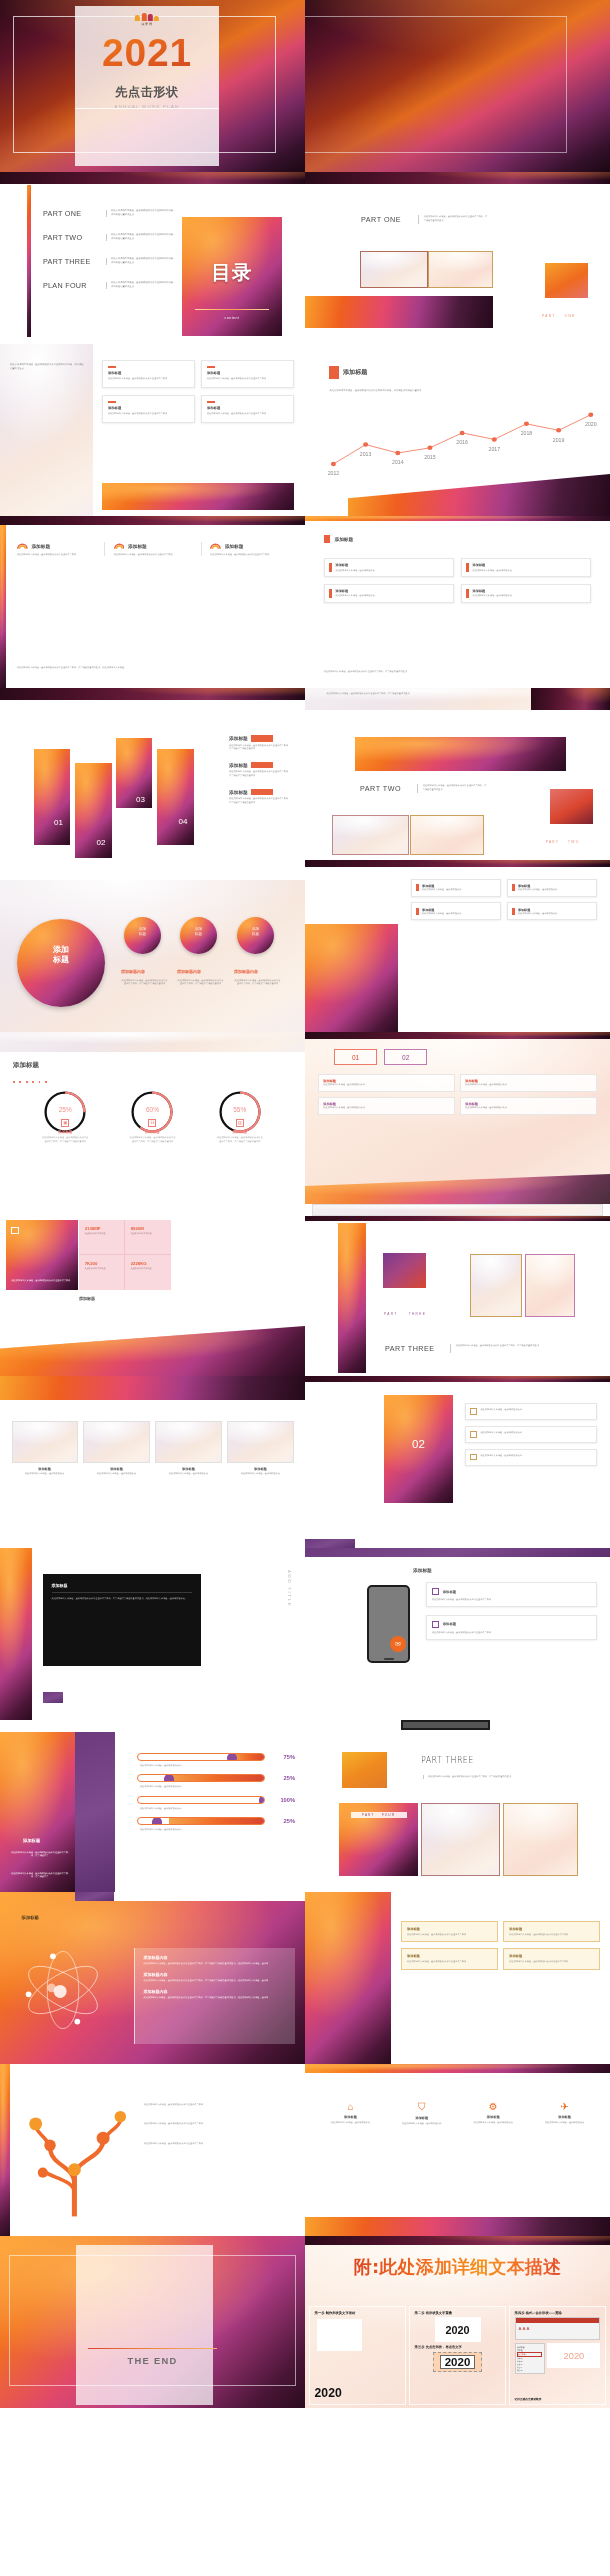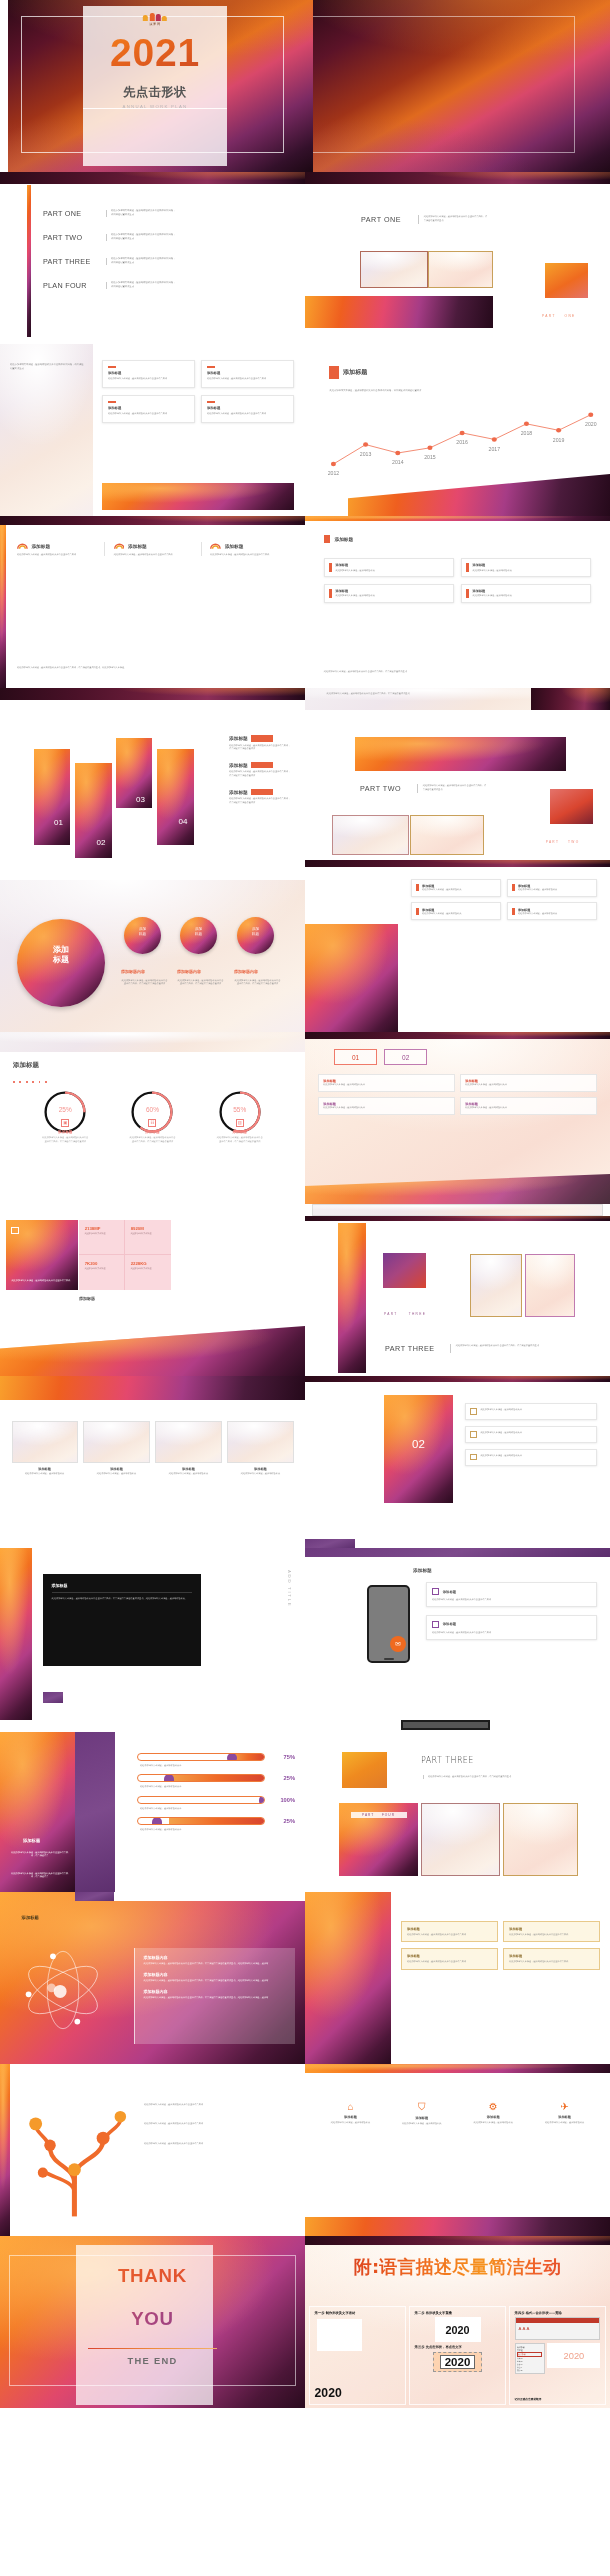--- a/index.html
+++ b/index.html
@@ -11,21 +11,20 @@
   }
   .deck{ width:611px; display:grid; grid-template-columns:305px 305px; }
   .slide{ position:relative; width:305px; height:172px; overflow:hidden; background:#fff; }
 
   
   .cv-dark{
     background:
       radial-gradient(ellipse 120% 80% at 60% -10%, rgba(255,150,40,.55) 0%, rgba(0,0,0,0) 55%),
       radial-gradient(ellipse 90% 70% at 20% 110%, rgba(150,60,110,.55) 0%, rgba(0,0,0,0) 60%),
       linear-gradient(150deg,#2d0a18 0%, #5c1328 18%, #a03318 38%, #e06a1e 50%, #d9486a 62%, #7b2a63 78%, #33102a 92%, #1b0712 100%);
-    margin-left: 8px;
   }
   .cv-warm{
     background:
       radial-gradient(ellipse 100% 90% at 30% 20%, rgba(255,190,90,.75) 0%, rgba(255,255,255,0) 60%),
       linear-gradient(135deg,#ff9f2e 0%, #f2701f 22%, #e0486b 45%, #b23d86 65%, #4c1638 88%, #2a0b1e 100%);
   }
   .cv-pale{
     background:
       radial-gradient(ellipse 110% 90% at 40% 10%, #ffffff 0%, rgba(255,255,255,0) 55%),
       linear-gradient(150deg,#f3eff2 0%, #efe6ec 30%, #f7e7dd 60%, #fbf1e8 85%, #f6eef0 100%);
@@ -213,20 +212,25 @@
         <div class="lbl">PART THREE</div>
         <div class="vbar"></div>
         <div class="txt cn">此处添加详细文本描述，建议与标题相关并符合整体语言风格，语言描述尽量简洁生动</div>
       </div>
       <div class="toc-row">
         <div class="lbl">PLAN FOUR</div>
         <div class="vbar"></div>
         <div class="txt cn">此处添加详细文本描述，建议与标题相关并符合整体语言风格，语言描述尽量简洁生动</div>
       </div>
     </div>
+    <div class="toc-img cv-warm">
+      <div class="bigcn cn">目录</div>
+      <div class="uline"></div>
+      <div class="cap">content</div>
+    </div>
   </div>
 
   <div class="slide sd">
     <div class="strip-top cv-topstrip"></div>
     <div class="hdr" style="left:56px; top:43px; width:133px;">
       <div class="lbl">PART ONE</div>
       <div class="vbar"></div>
       <div class="txt cn">此处添加详细文本描述，建议与标题相关并符合整体语言风格，语言描述尽量简洁生动</div>
     </div>
     <div class="thumb cv-pale" style="left:55px;  top:79px; width:68px; height:37px; border:0.7px solid #b06a5a;"></div>
@@ -876,29 +880,27 @@
         <div class="cn" style="font-size:3.2px;font-weight:700;color:#4a4a4a;margin-top:2.9px">添加标题</div>
         <div class="cn tiny" style="margin-top:2.2px">此处添加详细文本描述，建议与标题相关</div>
       </div>
     </div>
     <div class="cv-band" style="position:absolute;left:0;bottom:0;right:0;height:18.7px"></div>
   </div>
 
   <div class="slide thanks cv-warm">
     <div class="frame"></div>
     <div class="panel"></div>
-    <div class="t1">THANK</div>
-    <div class="t2">YOU</div>
     <div class="rule"></div>
     <div class="t3">THE END</div>
   </div>
 
   <div class="slide howto cv-pale-warm">
     <div class="cv-topstrip" style="position:absolute;left:0;top:0;right:0;height:8.6px"></div>
-    <div class="big cn">附:语言描述尽量简洁生动</div>
+    <div class="big cn">附:此处添加详细文本描述</div>
     <div class="cols">
 
       <div class="col">
         <div class="step cn">第一步 制作形状及文字素材</div>
         <div class="wbox" style="margin:4.3px 2.9px 0;height:32px;width:45px"></div>
         <div class="num" style="position:absolute;left:4.3px;bottom:4.3px;font-size:12.2px">2020</div>
       </div>
 
       <div class="col">
         <div class="step cn">第二步 将形状及文字重叠</div>

